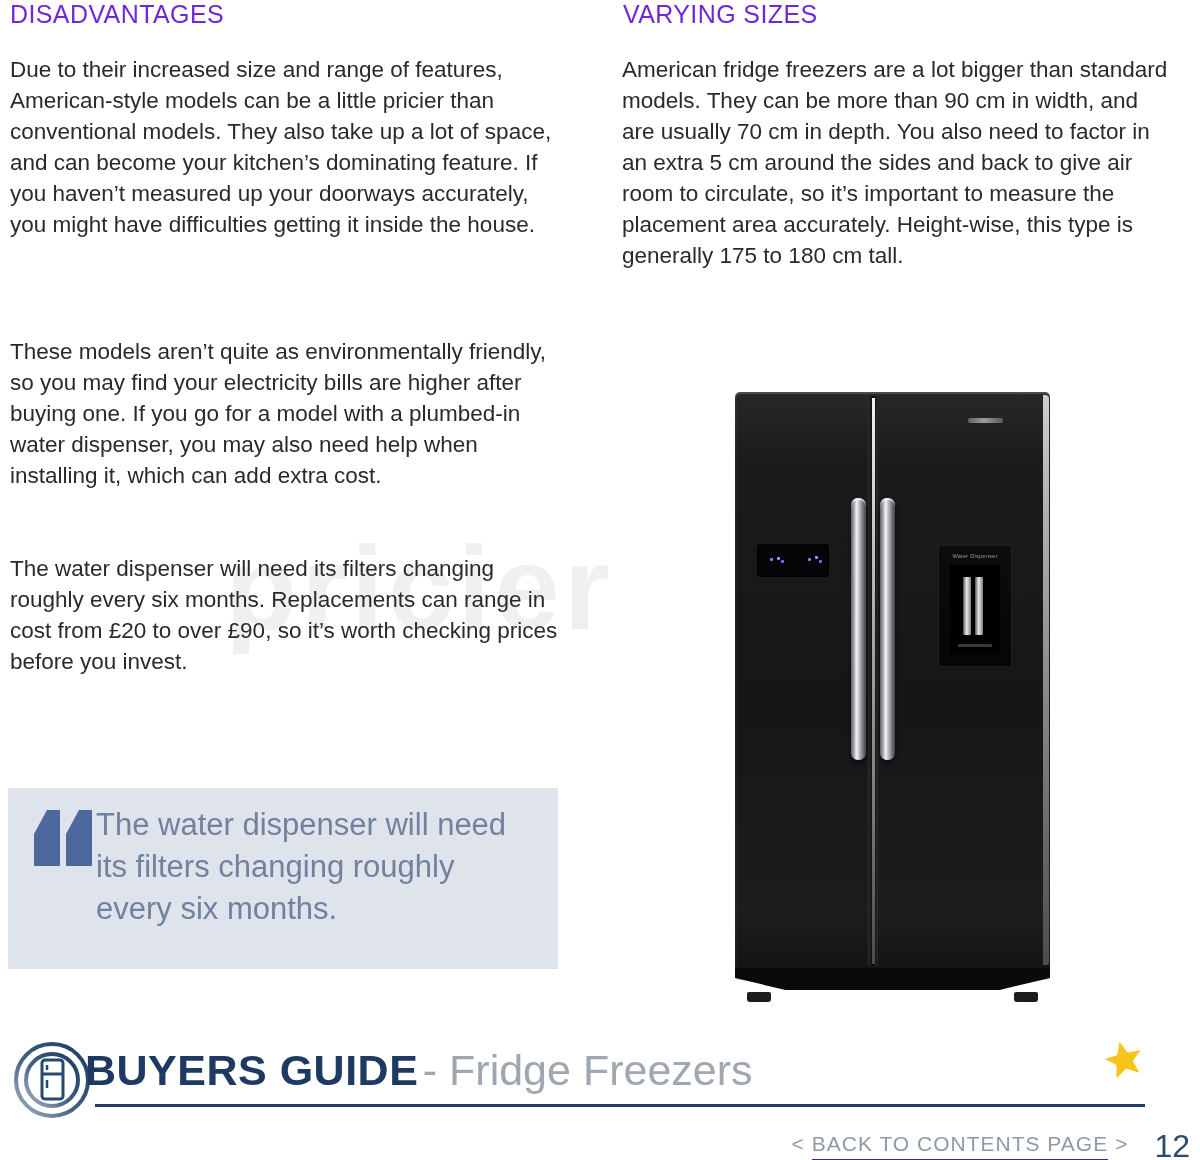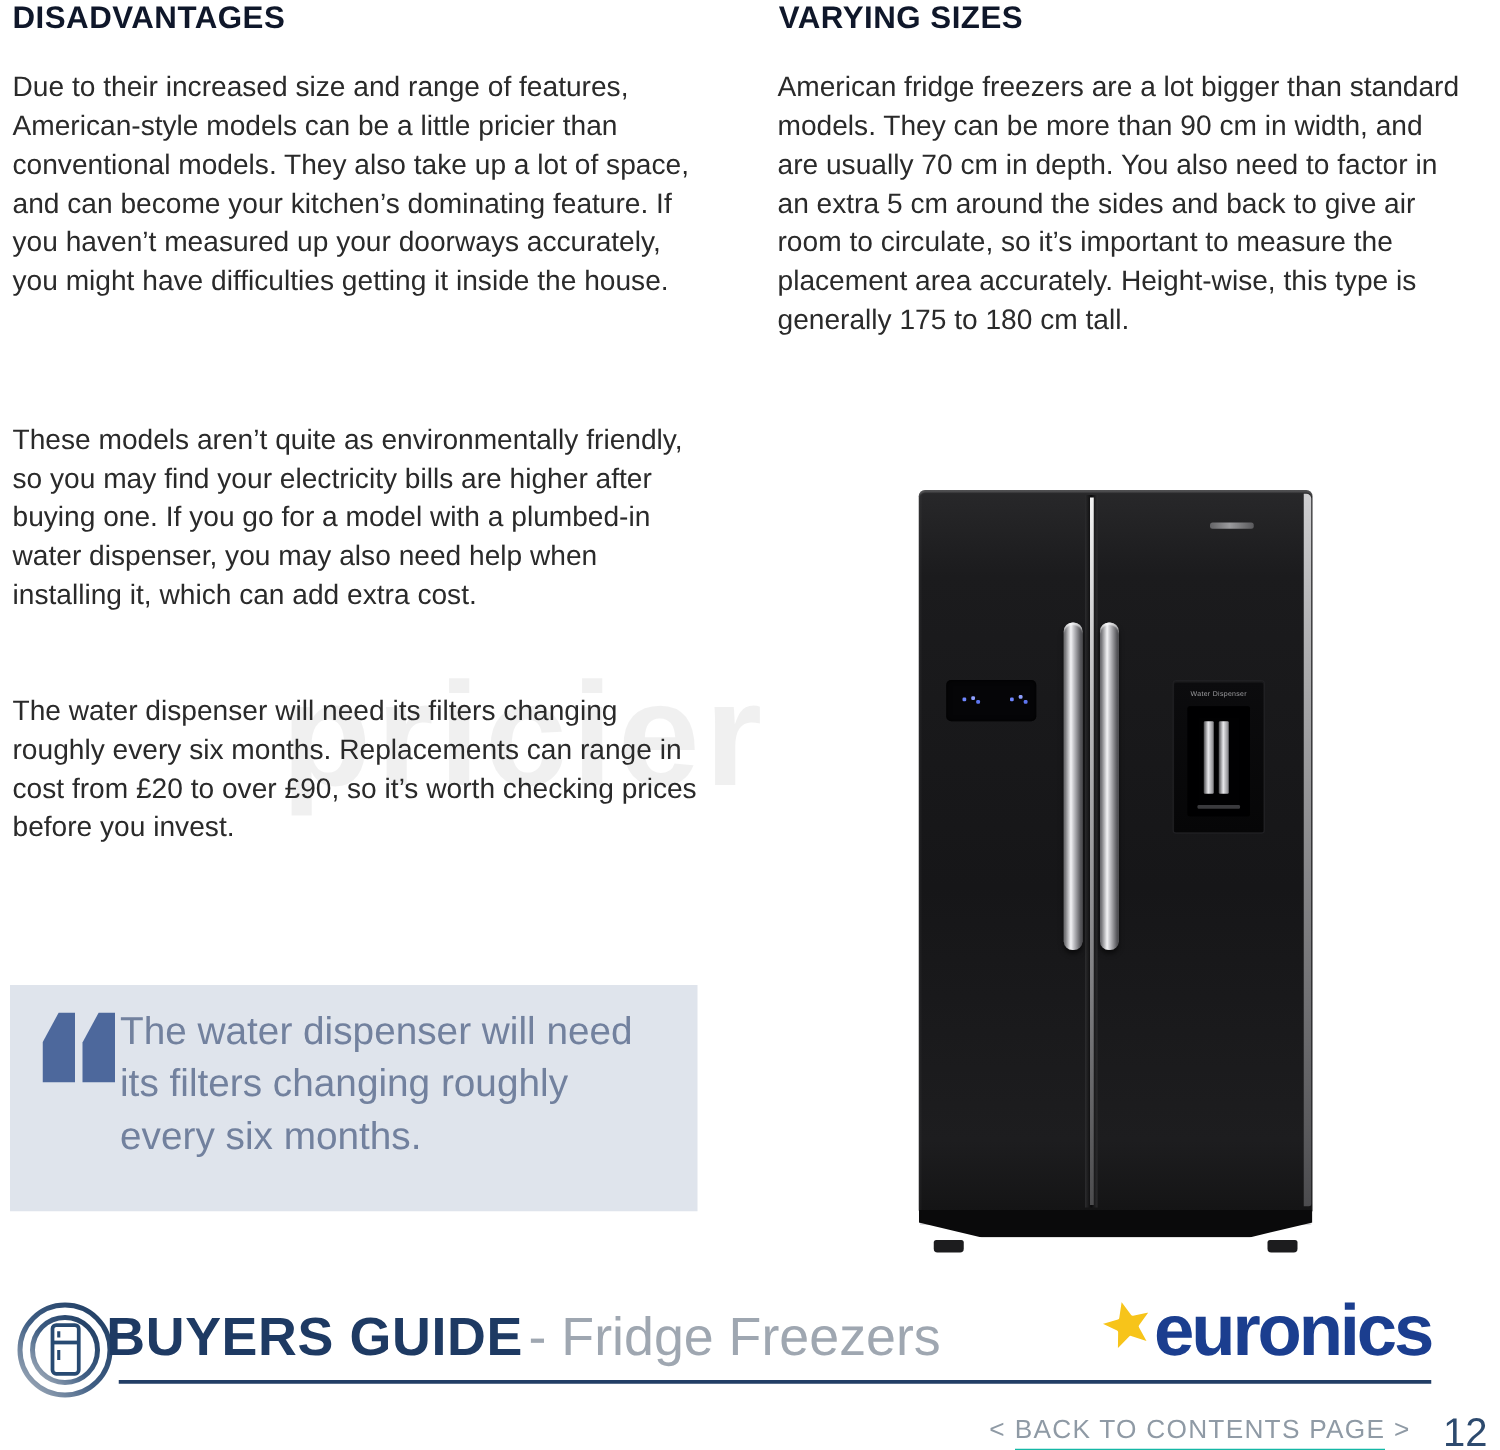--- a/index.html
+++ b/index.html
@@ -6,21 +6,21 @@
   html,body { background:#ffffff; }
   .page {
     position:relative; width:1200px; height:1160px; background:#ffffff;
     font-family:"Liberation Sans", sans-serif; color:#262626; overflow:hidden;
   }
   .watermark {
     position:absolute; left:225px; top:520px; font-size:118px; font-weight:700;
     color:#000; opacity:0.055; letter-spacing:4px; pointer-events:none; z-index:0;
   }
   .col-heading {
-    position:absolute; top:0; font-size:25px; font-weight:700; color:#0f172a;
+    position:absolute; top:0; font-size:25px; font-weight:400; color:#6d28d9;
     letter-spacing:0.4px; z-index:2;
   }
   .heading-left { left:10px; }
   .heading-right { left:623px; }
   .body-para {
     position:absolute; font-size:22.5px; line-height:31px; color:#2a2a2a; z-index:2;
   }
   .p-left { left:10px; width:548px; }
   .p-right { left:595px; width:552px; }
   .p1 { top:54px; }
@@ -121,21 +121,21 @@
   .euronics-star { margin-right:-8px; transform:rotate(-14deg); z-index:3; }
   .euronics-word {
     font-size:58px; font-weight:700; color:#1b3e8f; letter-spacing:-2.5px; line-height:60px;
   }
   .footer-rule { position:absolute; left:95px; top:1104px; width:1050px; height:3px; background:#223e66; }
   .footer-nav { position:absolute; top:1128px; right:10px; display:flex; align-items:center; gap:26px; z-index:2; }
   .back-link {
     font-size:21px; color:#8f9aa5; letter-spacing:1px; text-decoration:none;
     display:flex; align-items:baseline; gap:7px; cursor:pointer;
   }
-  .back-link .back-label { border-bottom:2px solid #14b8a6; padding-bottom:3px; }
+  .back-link .back-label { border-bottom:2px solid #4c1d95; padding-bottom:3px; }
   .page-number { font-size:32px; color:#2d4a6e; }
 </style>
 </head>
 <body>
 
 <div class="page">
 
   <div class="watermark">pricier</div>
 
   <div class="col-heading heading-left">DISADVANTAGES</div>
@@ -205,21 +205,20 @@
     <span class="guide">BUYERS GUIDE</span>
     <span class="topic">- Fridge Freezers</span>
   </div>
 
   <div class="euronics">
     <span class="euronics-star">
       <svg width="56" height="56" viewBox="0 0 24 24" aria-hidden="true">
         <path d="M12 1.3l2.7 6.5 7 .3-5.4 4.5 1.8 6.8-6.1-3.8-6.1 3.8 1.8-6.8L2.3 8.1l7-.3z" fill="#f7c41a" stroke="#ffffff" stroke-width="1.3" stroke-linejoin="round"></path>
       </svg>
     </span>
-    <span class="euronics-word">euronics</span>
   </div>
 
   <div class="footer-rule"></div>
 
   <div class="footer-nav">
     <a class="back-link">
       <span>&lt;</span>
       <span class="back-label">BACK TO CONTENTS PAGE</span>
       <span>&gt;</span>
     </a>

